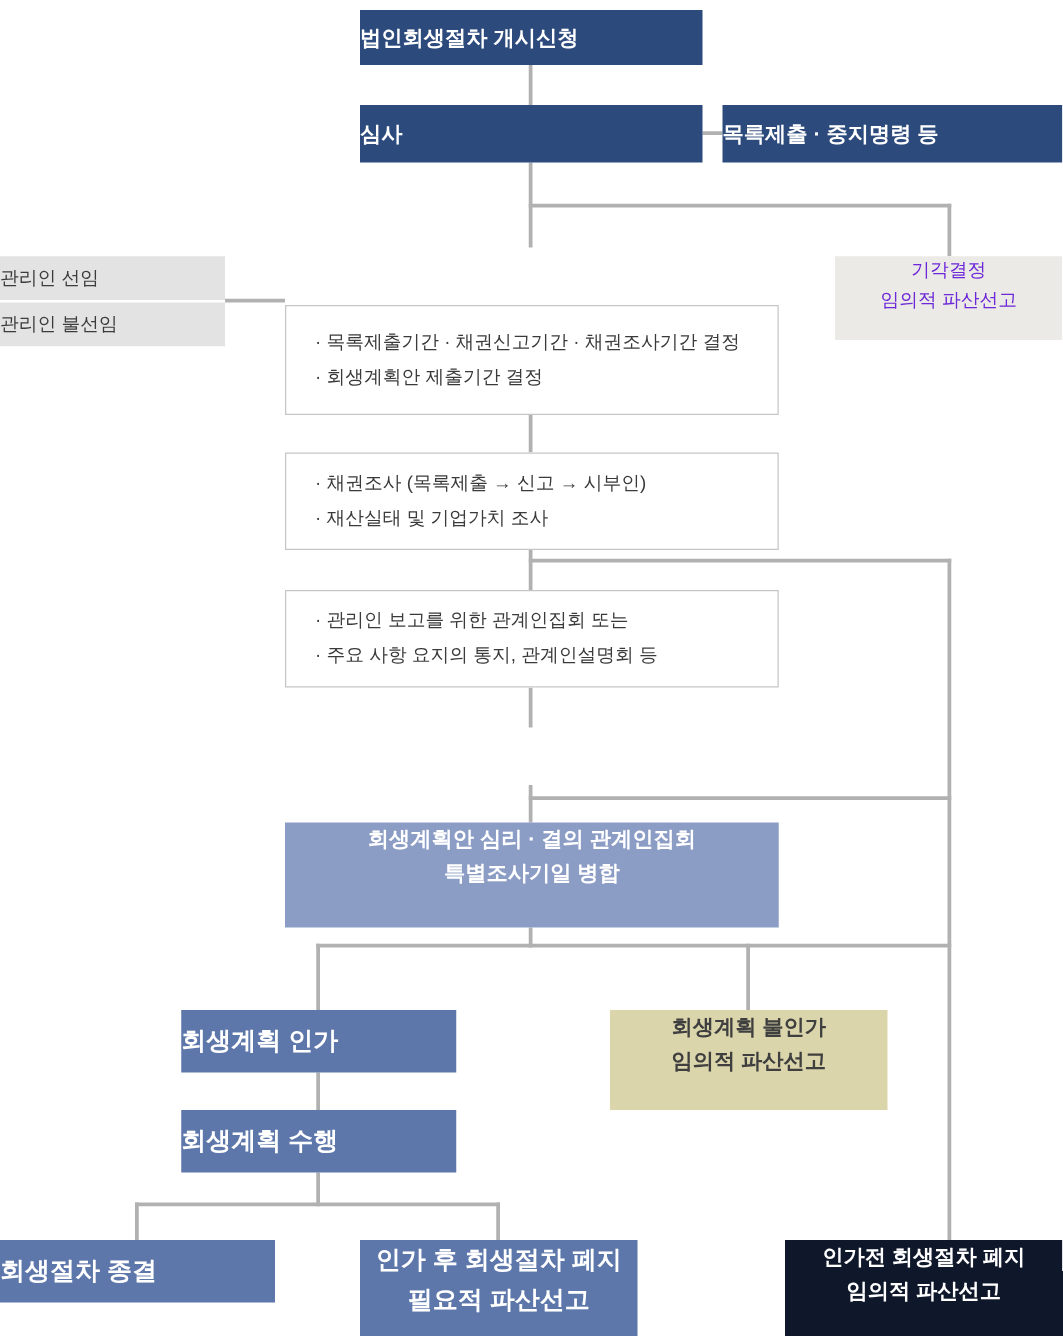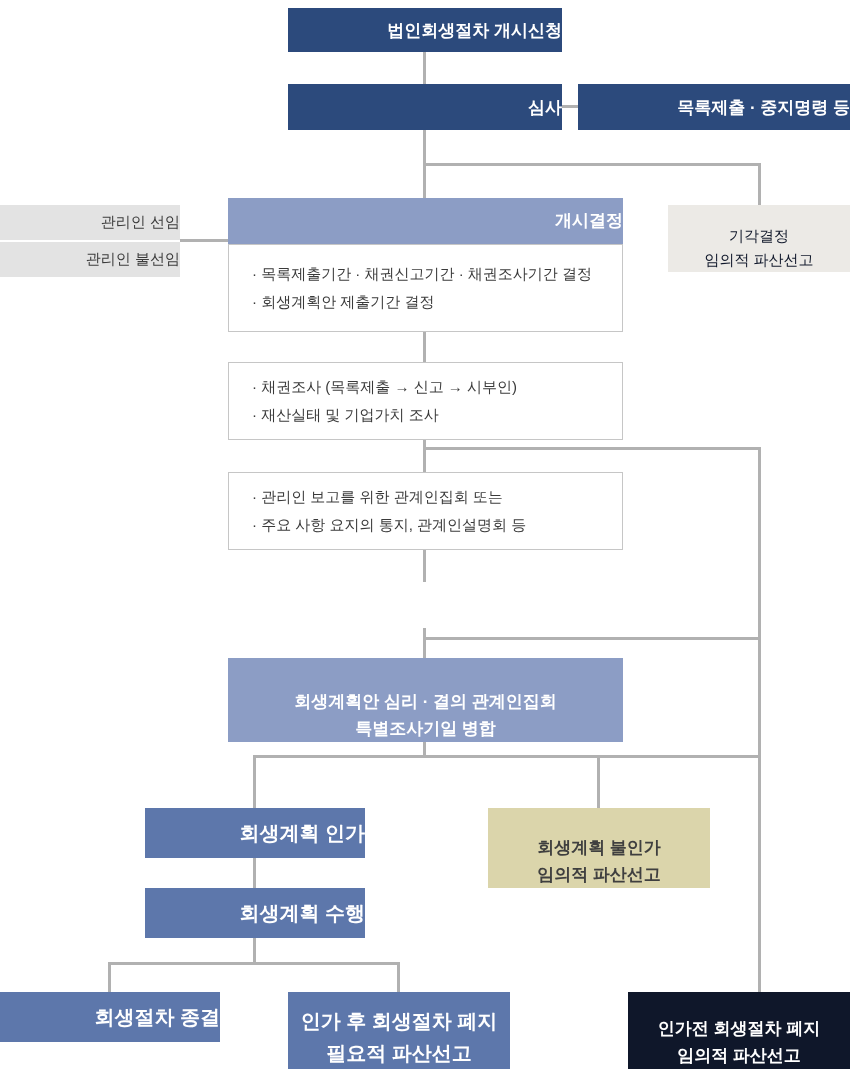--- a/index.html
+++ b/index.html
@@ -1,26 +1,26 @@
 <!DOCTYPE html>
 <html><head>
 <meta charset="utf-8">
 <style>
   html,body{margin:0;padding:0;background:#ffffff;}
   .canvas{position:relative;width:850px;height:1069px;background:#ffffff;overflow:hidden;
           font-family:"Liberation Sans","DejaVu Sans",sans-serif;}
   .line{position:absolute;background:#b1b1b1;z-index:1;}
-  .box{position:absolute;box-sizing:border-box;display:flex;align-items:center;justify-content:flex-end;
+  .box{position:absolute;box-sizing:border-box;display:flex;align-items:center;justify-content:flex-start;
        text-align:center;z-index:2;}
   .col{flex-direction:column;}
   .navy{background:#2c4a7c;color:#ffffff;font-weight:700;font-size:17px;}
   .slate{background:#8c9dc5;color:#ffffff;font-weight:700;font-size:17px;line-height:1.6;}
   .blue{background:#5d77ab;color:#ffffff;font-weight:700;font-size:20px;line-height:1.6;}
   .graybox{background:#e3e3e3;color:#3c3c3c;font-size:15px;}
-  .lightbox{background:#eceae6;color:#0f172a;font-size:15px;line-height:1.6;}
+  .lightbox{background:#eceae6;color:#6d28d9;font-size:15px;line-height:1.6;}
   .tan{background:#dbd5ab;color:#3f3f3f;font-weight:700;font-size:17px;line-height:1.6;}
   .olive{background:#0f172a;color:#ffffff;font-weight:700;font-size:17px;line-height:1.6;}
   .detail{background:#ffffff;border:1px solid #c6c6c6;color:#3a3a3a;font-size:15px;line-height:1.85;
           align-items:flex-start;justify-content:center;text-align:right;padding-left:23px;padding-right:8px;}
 </style>
 </head>
 <body>
 
 <div class="canvas">
 
@@ -60,23 +60,20 @@
   </div>
 
   <div class="box graybox" style="left:0;top:205px;width:180px;height:35px">
     <span>관리인 선임</span>
   </div>
 
   <div class="box graybox" style="left:0;top:242px;width:180px;height:35px">
     <span>관리인 불선임</span>
   </div>
 
-  <div class="box slate" style="left:228px;top:198px;width:395px;height:46px">
-    <span>개시결정</span>
-  </div>
 
   <div class="box detail col" style="left:228px;top:244px;width:395px;height:88px">
     <span>· 목록제출기간 · 채권신고기간 · 채권조사기간 결정</span>
     <span>· 회생계획안 제출기간 결정</span>
   </div>
 
   <div class="box lightbox col" style="left:668px;top:205px;width:182px;height:67px">
     <span>기각결정</span>
     <span>임의적 파산선고</span>
   </div>

